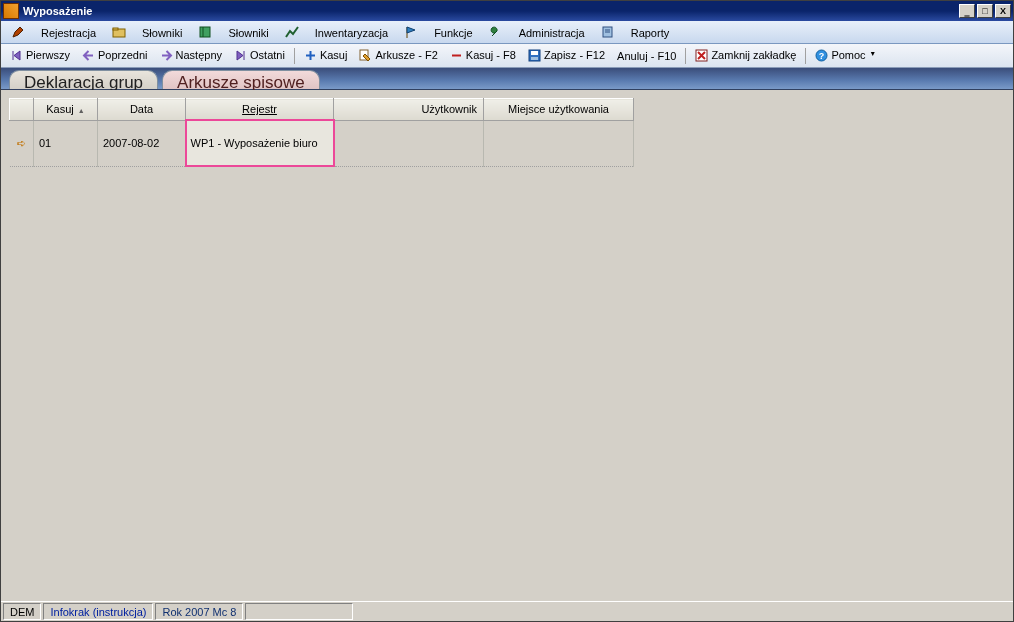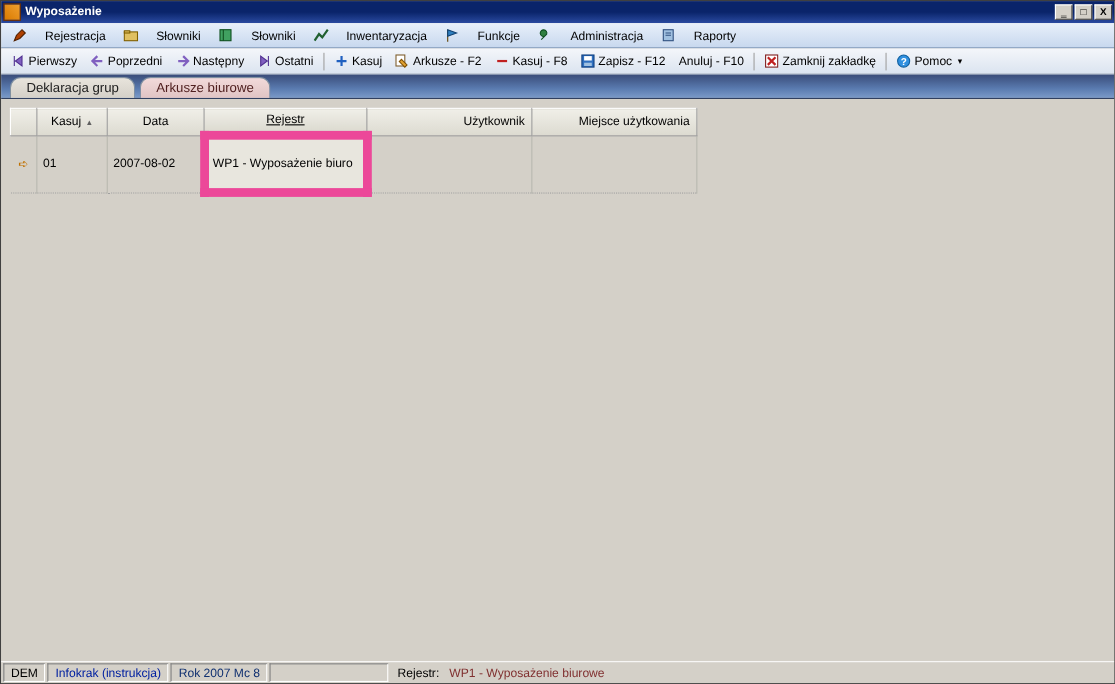--- a/index.html
+++ b/index.html
@@ -51,37 +51,37 @@
 .menuitem .micon { width:14px; height:14px; display:inline-block; }
 .toolbar {
   background: linear-gradient(to bottom, #f4f6fa 0%, #dbe4f0 100%);
   display: flex;
   align-items: center;
   padding: 2px 4px;
   gap: 2px;
   border-bottom: 1px solid #8a9cb8;
   height: 24px;
 }
-.tbtn { display:flex; align-items:center; gap:3px; color:#000; padding:1px 5px; white-space:nowrap; }
+.tbtn { display:flex; gap:3px; color:#000; padding:1px 5px; white-space:nowrap; }
 .tbtn .ticon { width:13px; height:13px; display:inline-block; }
 .tsep { width:1px; height:16px; background:#a0a0a0; margin: 0 2px; }
 .tabbar {
   height: 22px;
   background: linear-gradient(to bottom, #3a4d7a 0%, #5a7bb0 60%, #7a9ac8 100%);
   display: flex;
   align-items: flex-end;
   padding-left: 8px;
   border-bottom: 1px solid #304060;
 }
 .tab {
   height: 19px;
   padding: 2px 14px 0;
   border-radius: 10px 10px 0 0;
   margin-right: 4px;
-  font-size: 12px;
+  font-size: 17px;
   border: 1px solid #8090a0;
   border-bottom: none;
 }
 .tab.active {
   background: linear-gradient(to bottom,#e8e4dc,#d4d0c8);
   color:#202020;
 }
 .tab.inactive {
   background: linear-gradient(to bottom,#f2dada,#e0c4c4);
   color:#502020;
@@ -112,21 +112,21 @@
 .grid td {
   border-right: 1px solid #b8b8b0;
   border-bottom: 1px dotted #a0a0a0;
   padding: 2px 5px;
   font-size: 11px;
   background:#d4d0c8;
   height: 17px;
 }
 .grid td.selcell {
   background:#e8e6de;
-  border: 8px solid #ec4899;
+  border: 2px solid #ec4899;
   padding: 16px 4px;
 }
 .rowptr { color:#c07000; font-size:12px; text-align:center; }
 .statusbar {
   height: 20px;
   background:#d4d0c8;
   border-top: 1px solid #fff;
   display: flex;
   align-items: center;
   font-size: 11px;
@@ -315,35 +315,35 @@
     <span>Pomoc</span>
     <span style="font-size:8px;margin-left:2px;">▾</span>
   </div>
 </div>
 
 <div class="tabbar">
   <div class="tab active">
     <span>Deklaracja grup</span>
   </div>
   <div class="tab inactive">
-    <span>Arkusze biurowe</span>
+    <span>Arkusze spisowe</span>
   </div>
 </div>
 
 <div class="grid-area">
   <div class="grid">
     <table>
       <thead>
         <tr>
           <th style="width:24px;"></th>
           <th style="width:64px;"><span>Kasuj</span><span class="sort-ind">▲</span></th>
           <th style="width:88px;"><span>Data</span></th>
           <th style="width:148px;text-decoration:underline;"><span>Rejestr</span></th>
           <th style="width:150px;text-align:right;"><span>Użytkownik</span></th>
-          <th style="width:150px;text-align:right;"><span>Miejsce użytkowania</span></th>
+          <th style="width:150px;"><span>Miejsce użytkowania</span></th>
         </tr>
       </thead>
       <tbody>
         <tr>
           <td class="rowptr">➪</td>
           <td>01</td>
           <td>2007-08-02</td>
           <td class="selcell">WP1 - Wyposażenie biuro</td>
           <td></td>
           <td></td>
@@ -351,18 +351,13 @@
       </tbody>
     </table>
   </div>
 </div>
 
 <div class="statusbar">
   <div class="statuscell">DEM</div>
   <div class="statuscell link">Infokrak (instrukcja)</div>
   <div class="statuscell navy">Rok 2007  Mc 8</div>
   <div class="statuscell" style="width:108px;"></div>
-  <div class="statuscell" style="border:none;background:transparent;">
-    <span>Rejestr:</span>
-    &nbsp;&nbsp;&nbsp;
-    <span class="maroon" style="color:#803030;">WP1 - Wyposażenie biurowe</span>
-  </div>
 </div>
 
 </body></html>

